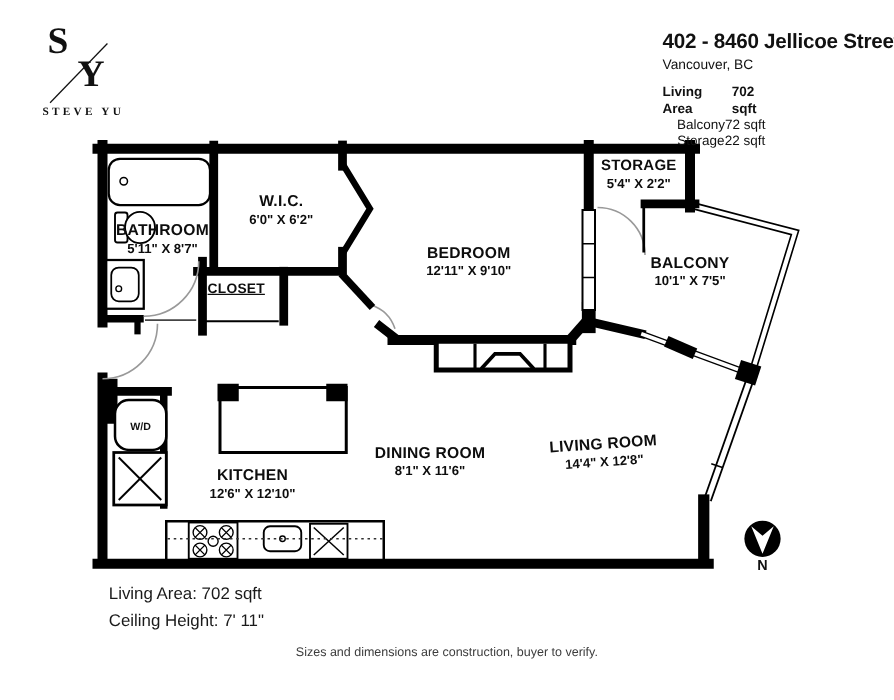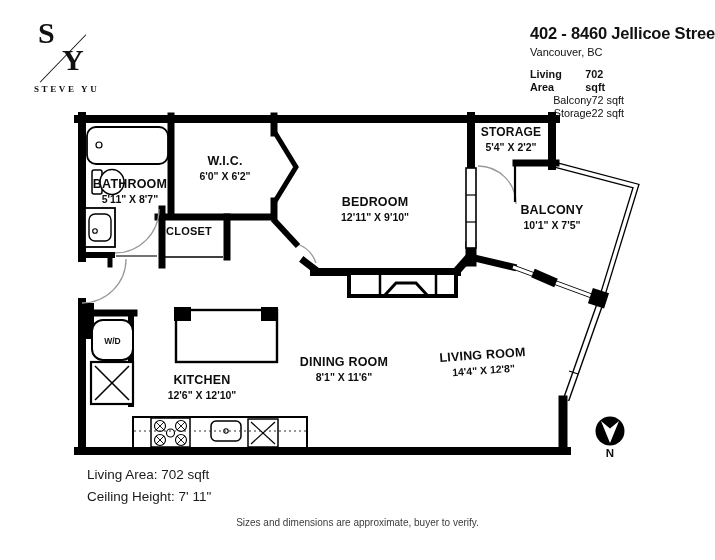--- a/index.html
+++ b/index.html
@@ -11,27 +11,27 @@
   .logo{position:absolute;left:33px;top:18px;width:80px;height:84px;font-family:"Liberation Serif", serif;}
   .logo .s{position:absolute;left:5px;top:0px;font-size:30px;font-weight:bold;line-height:1;}
   .logo .y{position:absolute;left:29px;top:27px;font-size:30px;font-weight:bold;line-height:1;}
   .logo .slash{position:absolute;left:-3px;top:40px;width:66px;border-top:1.7px solid #111;transform:rotate(-46deg);}
   .logo .brand{position:absolute;left:1px;top:66px;font-size:9px;font-weight:bold;letter-spacing:2.6px;white-space:nowrap;}
   
   .hdr{position:absolute;left:530px;top:24px;width:176px;}
   .hdr .title{font-size:16.5px;font-weight:bold;white-space:nowrap;letter-spacing:-0.2px;}
   .hdr .sub{font-size:11px;margin-top:3px;}
   .hdr .areas{margin-top:10px;width:94px;}
-  .hdr .arow{display:flex;justify-content:flex-end;font-size:10.8px;line-height:13px;}
+  .hdr .arow{display:flex;justify-content:center;font-size:10.8px;line-height:13px;}
   .hdr .arow.b{font-weight:bold;}
   
   .room{position:absolute;transform:translateX(-50%);text-align:center;white-space:nowrap;color:#0d0d0d;}
   .room .nm{font-weight:bold;font-size:12.5px;line-height:13px;letter-spacing:0.2px;}
   .room .dm{font-weight:bold;font-size:10.5px;line-height:12px;margin-top:2px;}
-  .room.sm .nm{font-size:11px;}
+  .room.sm .nm{font-size:11px;text-decoration:underline;}
   .room.tilt{transform:translateX(-50%) rotate(-4deg);}
   .wd-label{position:absolute;transform:translate(-50%,-50%);font-size:8.5px;font-weight:bold;}
   
   .notes{position:absolute;left:87px;top:467px;font-size:13.5px;color:#1a1a1a;}
   .notes div{margin-bottom:7px;}
   .disclaimer{position:absolute;left:0;right:0;top:516px;text-align:center;font-size:10px;line-height:13.5px;color:#3c3c3c;}
   .north-n{position:absolute;left:610px;top:447px;transform:translateX(-50%);font-size:11.5px;font-weight:bold;}
   svg.plan{position:absolute;left:0;top:0;}
 </style>
 </head>
@@ -228,15 +228,15 @@
   <div class="nm">LIVING ROOM</div>
   <div class="dm">14'4" X 12'8"</div>
 </div>
 <div class="wd-label" style="left:112.5px;top:341px;">W/D</div>
 
 <div class="notes">
   <div>Living Area: 702 sqft</div>
   <div>Ceiling Height: 7' 11"</div>
 </div>
 <div class="disclaimer">
-  <div>Sizes and dimensions are approximate, buyer to verify.</div>
+  <div>Sizes and dimensions are construction, buyer to verify.</div>
 </div>
 <div class="north-n">N</div>
 
 </body></html>

